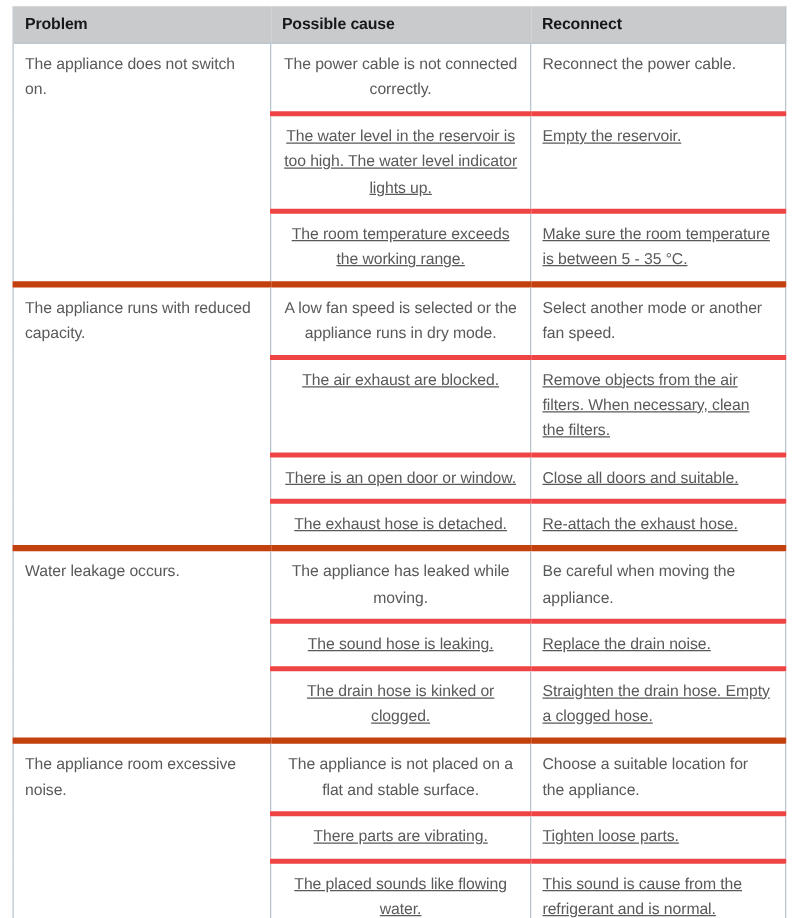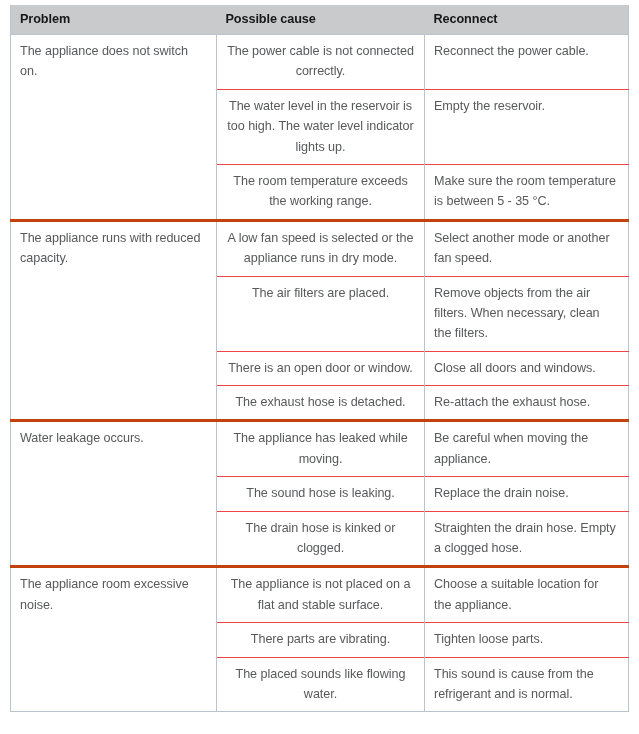--- a/index.html
+++ b/index.html
@@ -58,25 +58,26 @@
   td.col-problem {
     border-right: 1px solid #b9c4cf;
   }
   td.col-cause {
     border-right: 1px solid #b9c4cf;
     text-align: center;
   }
   
   tr.subrow > td.col-cause,
   tr.subrow > td.col-solution {
-    border-top: 1px solid #ef4444;
+    border-top: 4px solid #ef4444;
+    text-decoration: underline;
   }
   
   tr.group-start > td {
-    border-top: 3px solid #c2410c;
+    border-top: 5px solid #c2410c;
   }
   tr.first-group > td {
     border-top: none;
   }
 </style>
 </head>
 <body>
 
 <div id="table-wrap">
   <table class="troubleshoot">
@@ -105,26 +106,26 @@
         <tr class="subrow">
           <td class="col-cause">The room temperature exceeds the working range.</td>
           <td class="col-solution">Make sure the room temperature is between 5 - 35 °C.</td>
         </tr>
         <tr class="group-start">
           <td class="col-problem" rowspan="4">The appliance runs with reduced capacity.</td>
           <td class="col-cause">A low fan speed is selected or the appliance runs in dry mode.</td>
           <td class="col-solution">Select another mode or another fan speed.</td>
         </tr>
         <tr class="subrow">
-          <td class="col-cause">The air filters are placed.</td>
+          <td class="col-cause">The air exhaust are blocked.</td>
           <td class="col-solution">Remove objects from the air filters. When necessary, clean the filters.</td>
         </tr>
         <tr class="subrow">
           <td class="col-cause">There is an open door or window.</td>
-          <td class="col-solution">Close all doors and windows.</td>
+          <td class="col-solution">Close all doors and suitable.</td>
         </tr>
         <tr class="subrow">
           <td class="col-cause">The exhaust hose is detached.</td>
           <td class="col-solution">Re-attach the exhaust hose.</td>
         </tr>
         <tr class="group-start">
           <td class="col-problem" rowspan="3">Water leakage occurs.</td>
           <td class="col-cause">The appliance has leaked while moving.</td>
           <td class="col-solution">Be careful when moving the appliance.</td>
         </tr>

